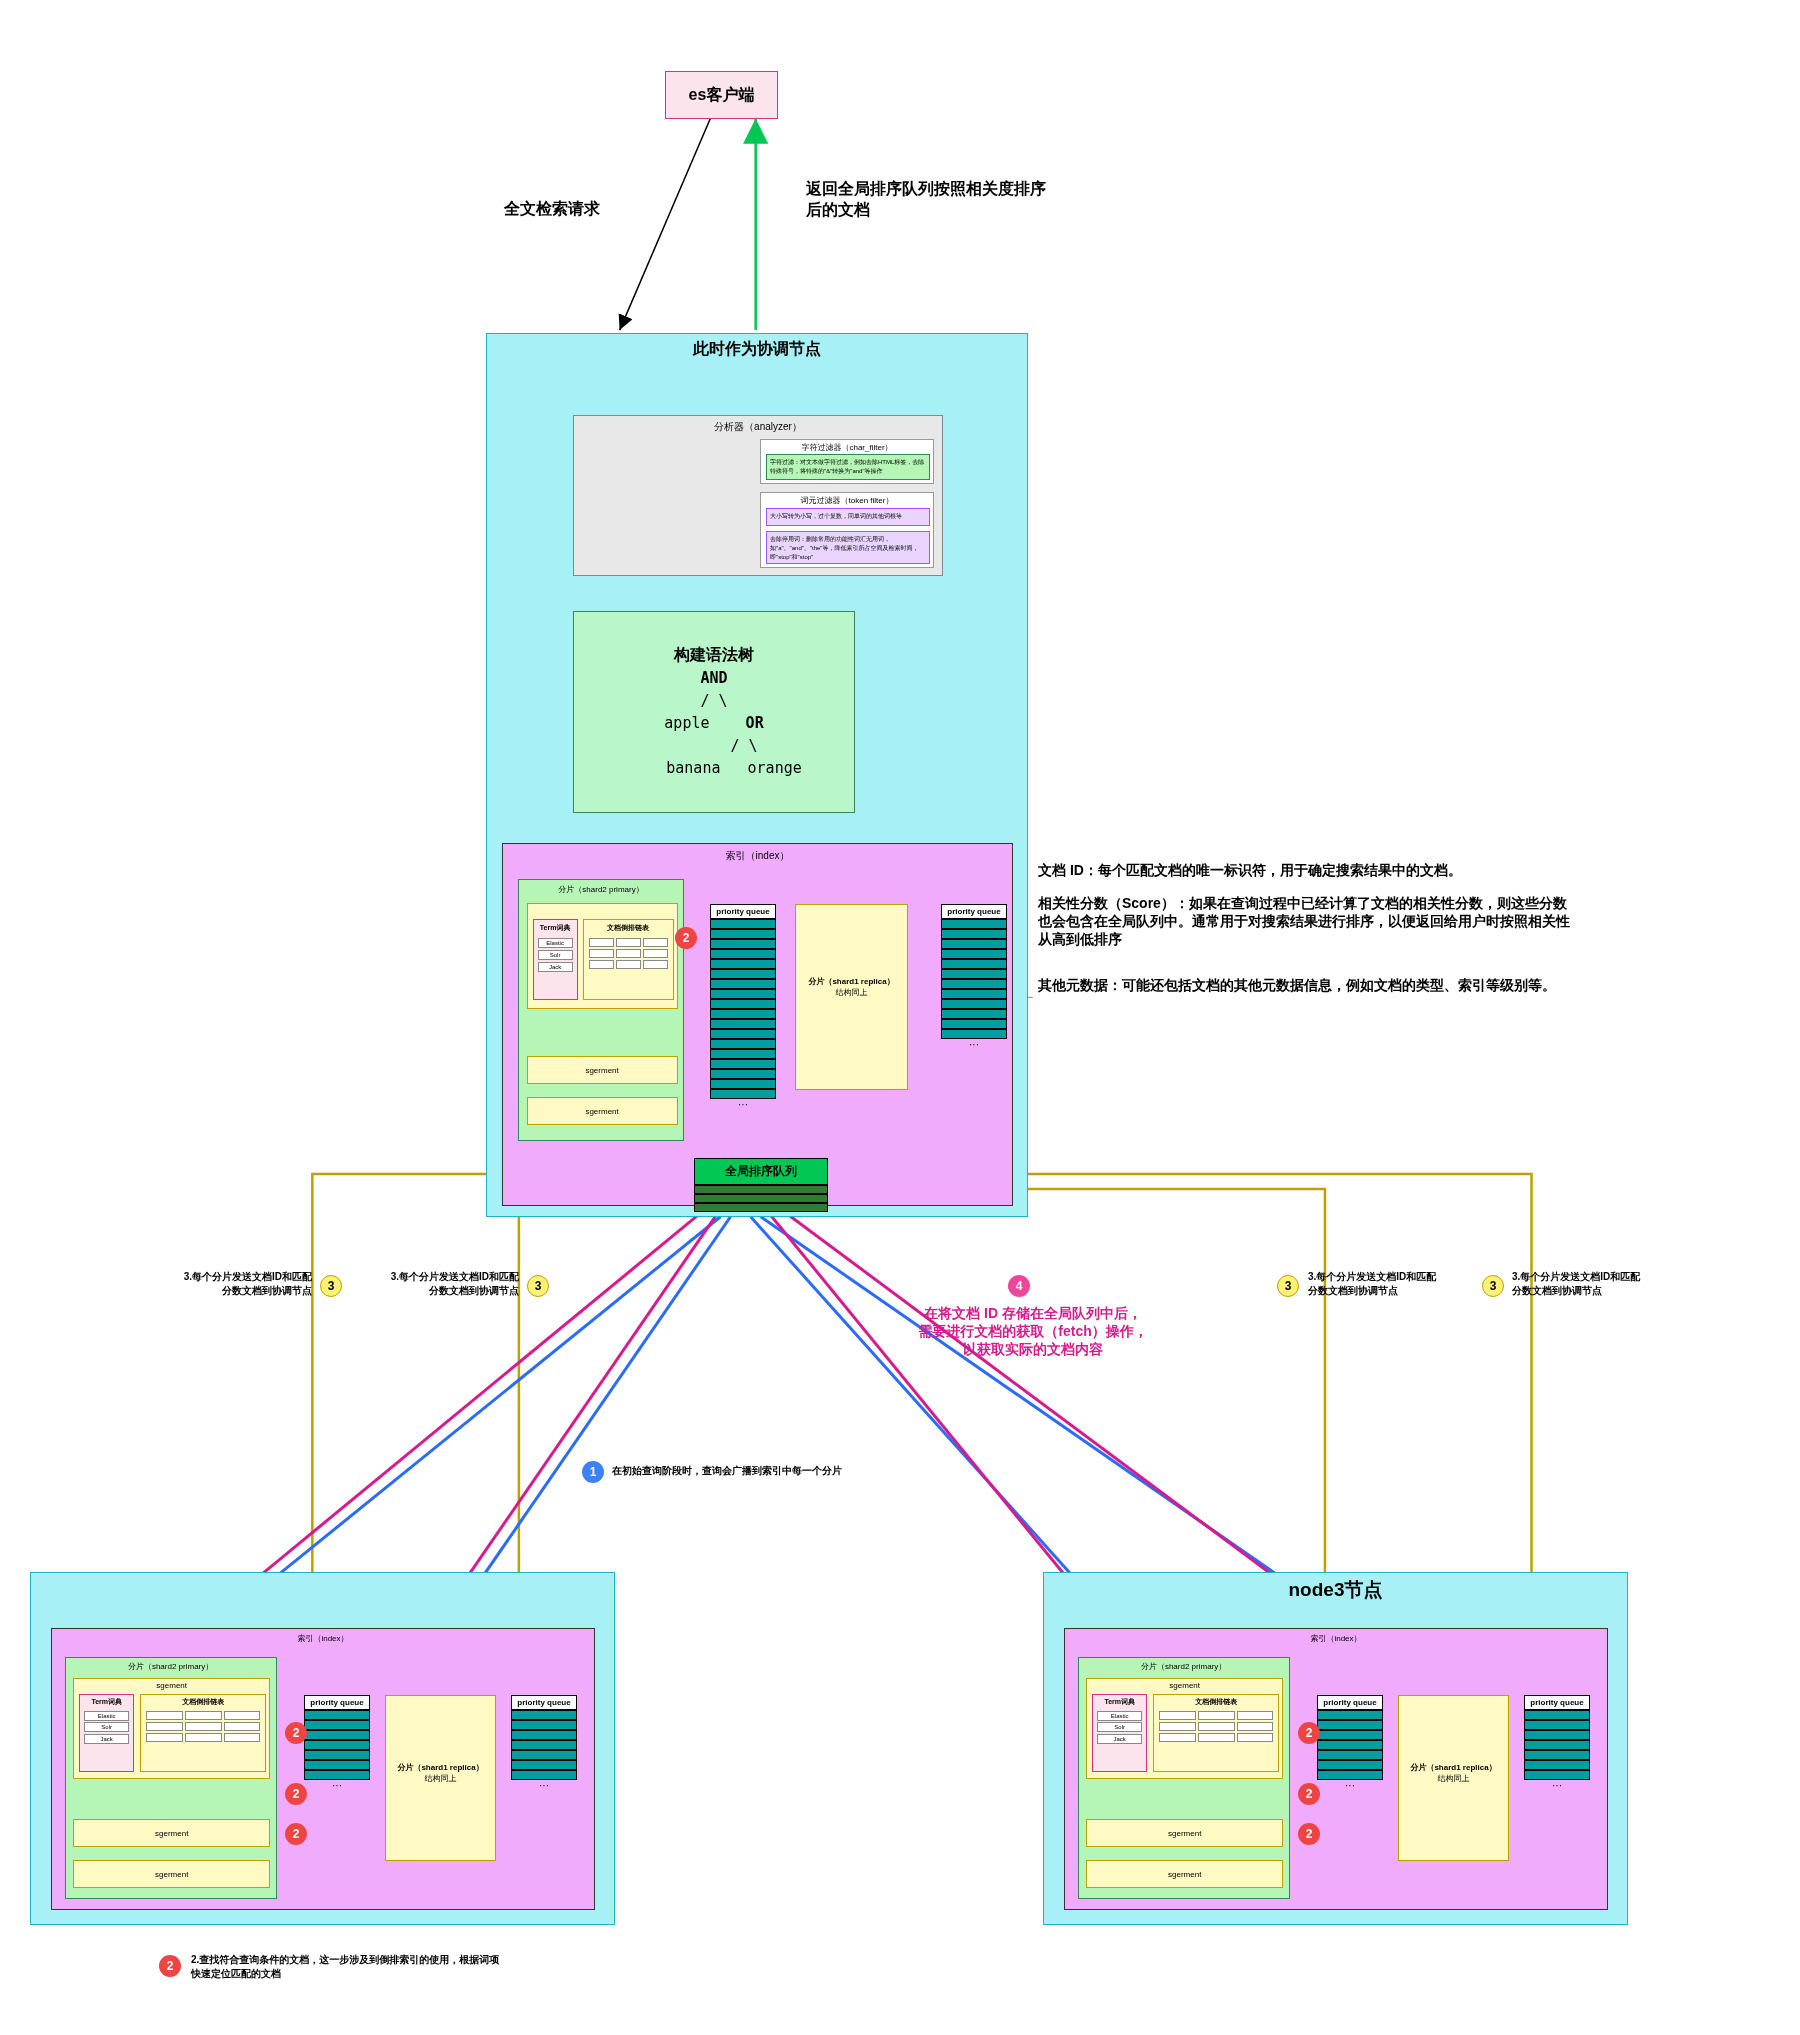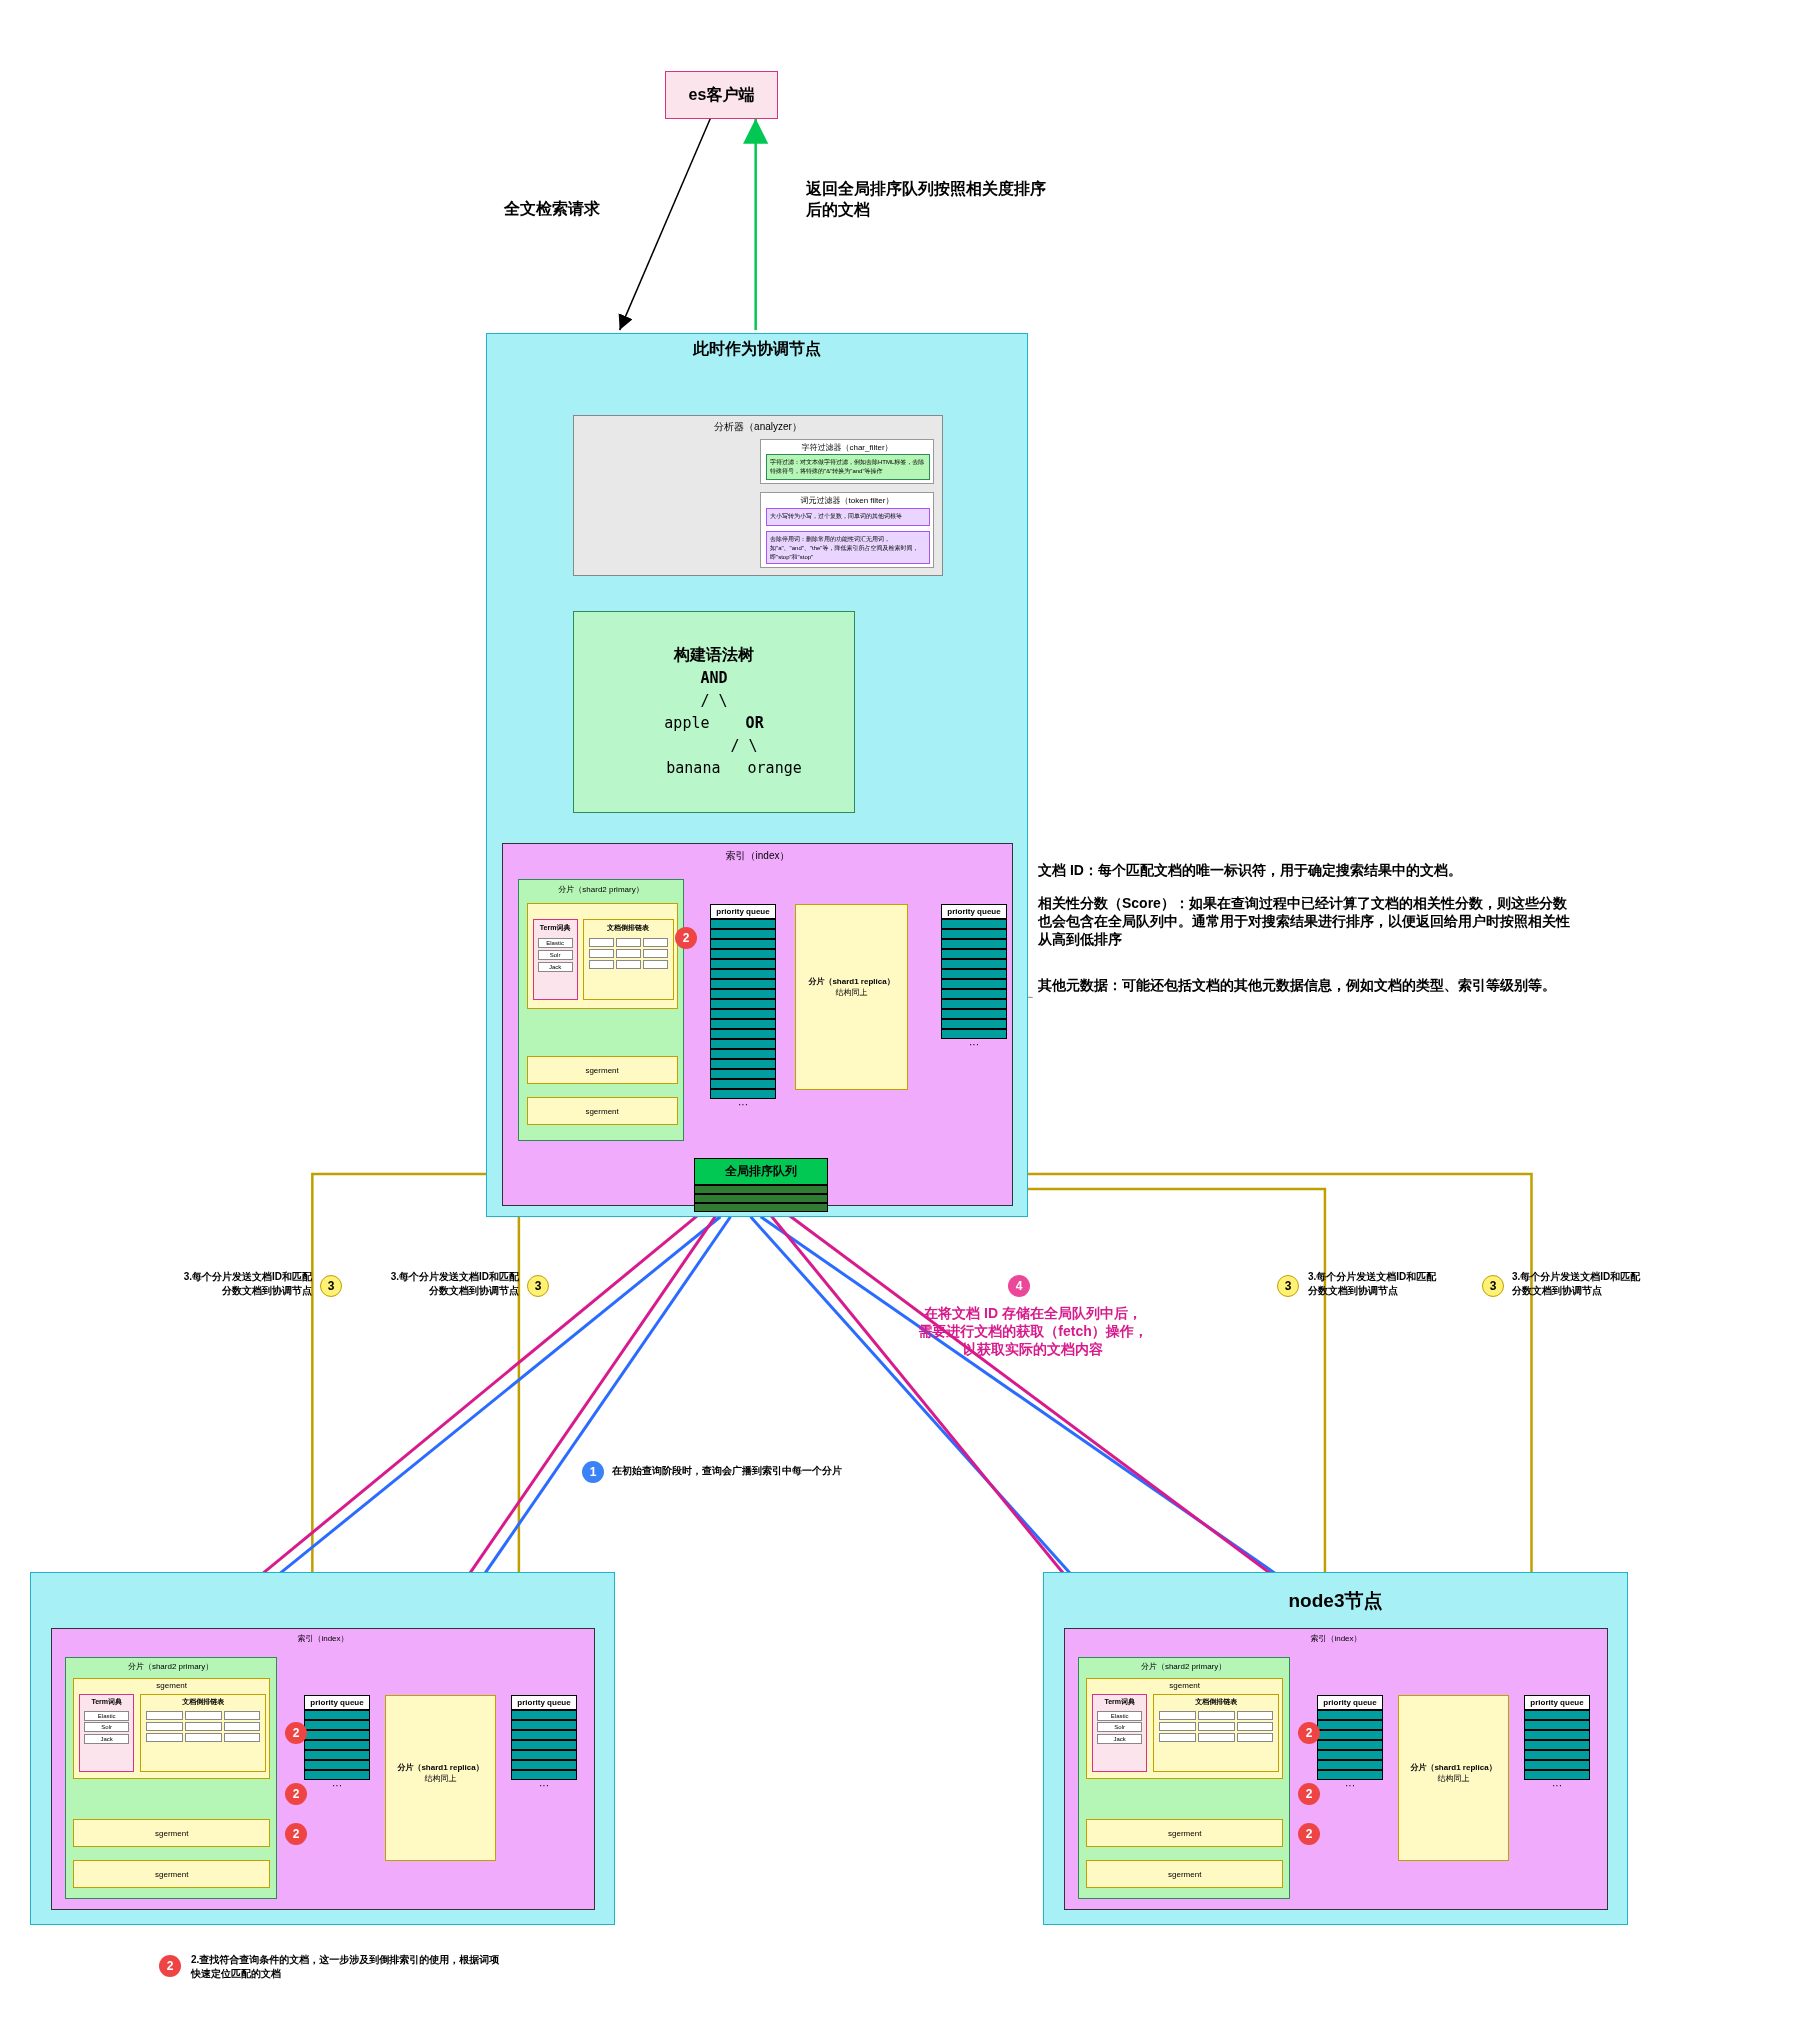--- a/index.html
+++ b/index.html
@@ -372,21 +372,21 @@
 </div>
 
 <div class="abs step step-red" style="left:285px; top:1722px;">2</div>
 <div class="abs step step-red" style="left:285px; top:1783px;">2</div>
 <div class="abs step step-red" style="left:285px; top:1823px;">2</div>
 
 <div class="abs step step-red" style="left:159px; top:1955px;">2</div>
 <div class="abs lbl-xs bold" style="left:191px; top:1953px; width:312px;">2.查找符合查询条件的文档，这一步涉及到倒排索引的使用，根据词项快速定位匹配的文档</div>
 
 <div class="abs cyan-node" style="left:1043px; top:1572px; width:585px; height:353px;">
-  <div class="center lbl-lg" style="padding-top:15px;">node3节点</div>
+  <div class="center lbl-lg" style="padding-top:4px;">node3节点</div>
 
   <div class="abs index-panel" style="left:20px; top:55px; width:544px; height:282px;">
     <div class="center lbl-xxs" style="padding:4px;">索引（index）</div>
 
     <div class="abs shard-green" style="left:12.6px; top:28px; width:212px; height:242px;">
       <div class="center lbl-xxs" style="padding:3px;">分片（shard2 primary）</div>
 
       <div class="abs segment-box" style="left:7.6px; top:20px; width:197px; height:101px;">
         <div class="center lbl-xxs" style="padding:2px;">sgement</div>
         <div class="abs term-dict center" style="left:5px; top:15px; width:55px; height:78px; font-size:7px;">

